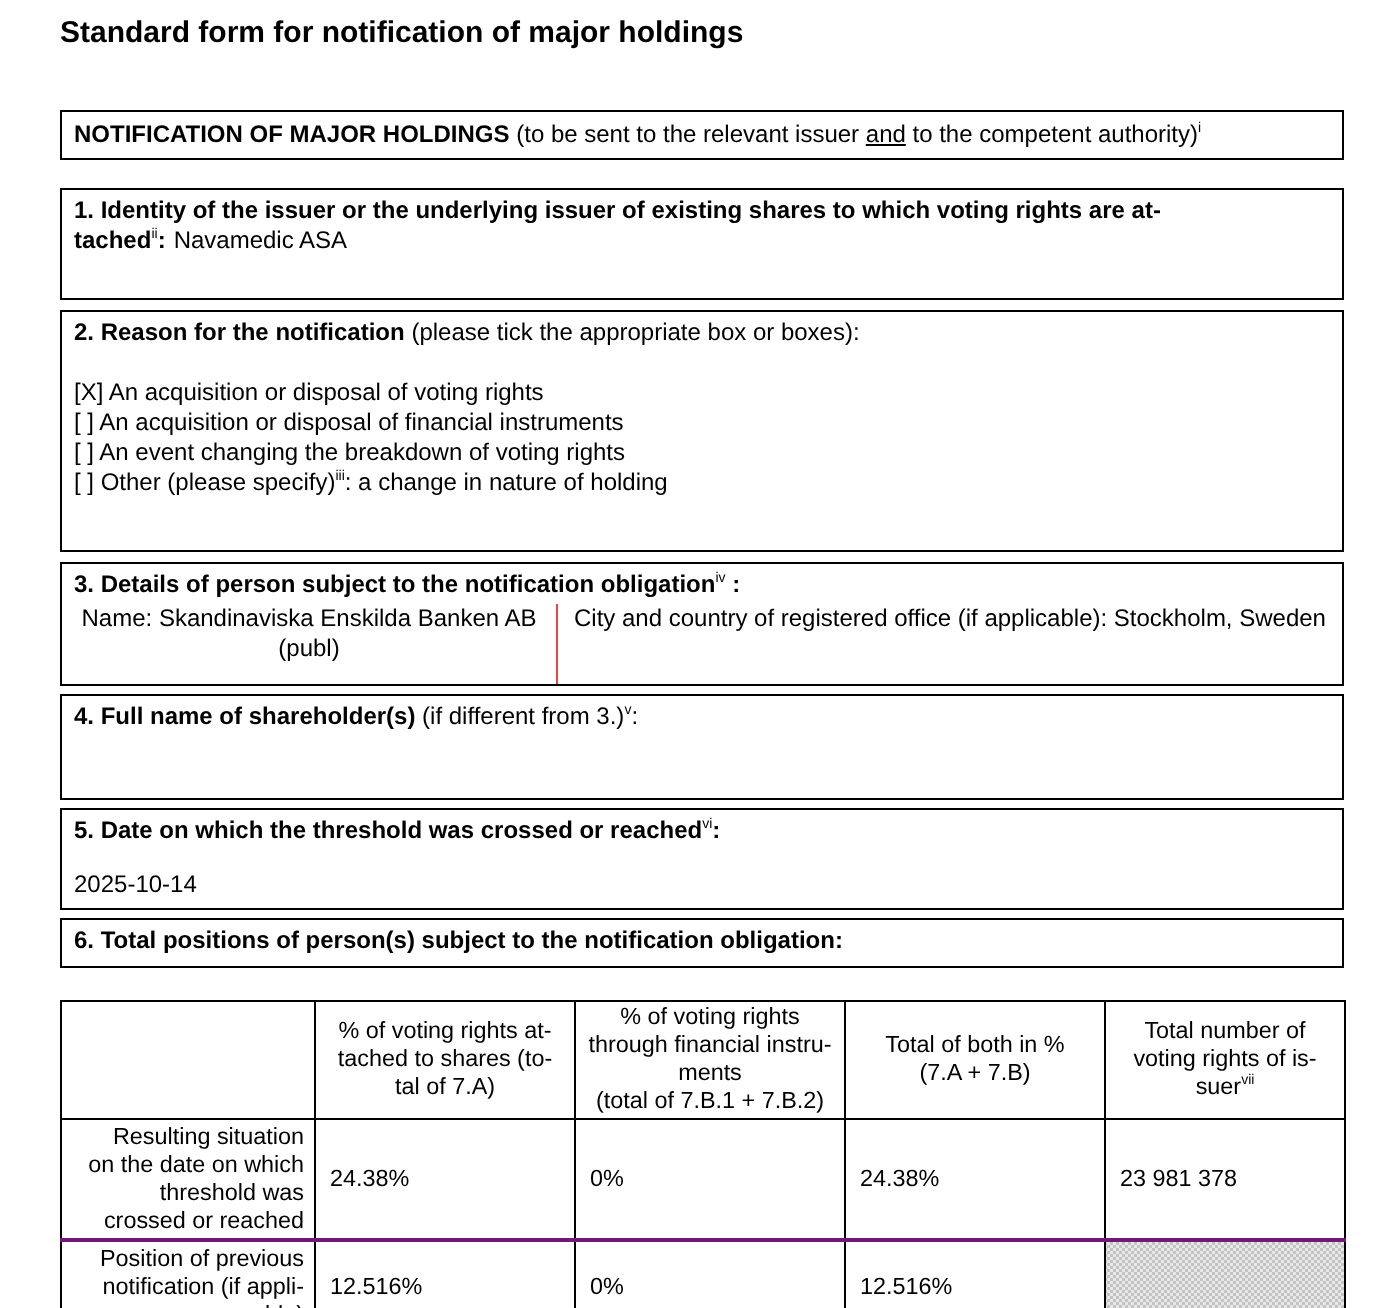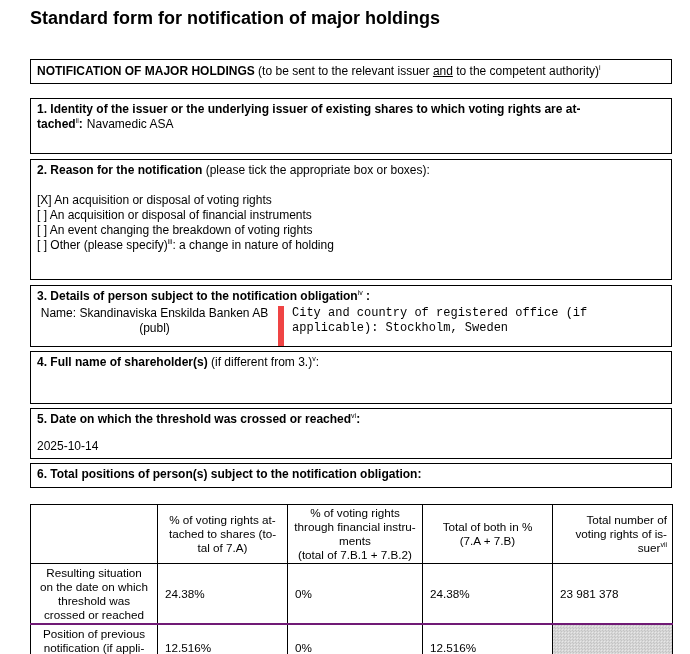--- a/index.html
+++ b/index.html
@@ -6,21 +6,21 @@
   body {
     width: 690px; height: 654px;
     background: #ffffff;
     color: #000000;
     font-family: "Liberation Sans", sans-serif;
     font-size: 12px;
     overflow: hidden;
   }
   .page { padding: 8px 18px 0 30px; }
   .title {
-    font-size: 18px; font-weight: bold;
+    font-size: 15px; font-weight: bold;
     margin: 0 0 30px 0;
   }
   .box {
     border: 1px solid #000;
     padding: 3px 6px;
     line-height: 15px;
     box-sizing: border-box;
   }
   .b { font-weight: bold; }
   sup {
@@ -31,42 +31,42 @@
   .u { text-decoration: underline; }
   .notif { margin-bottom: 14px; padding: 4px 6px; white-space: nowrap; }
   .s1 { min-height: 56px; margin-bottom: 5px; }
   .s1 .value { margin-left: 4px; }
   .s2 { min-height: 121px; margin-bottom: 5px; }
   .spacer { height: 15px; }
   .s3 { min-height: 62px; margin-bottom: 4px; padding: 0; display: flex; flex-direction: column; }
   .s3 .heading { padding: 3px 6px 2px 6px; }
   .cols { display: flex; flex: 1; }
   .colL { width: 247px; box-sizing: border-box; padding: 0 6px 4px 6px; text-align: center; }
-  .colR { flex: 1; border-left: 6px solid #ef4444; padding: 0 6px 4px 8px; font-family: Liberation Mono, monospace; }
+  .colR { flex: 1; border-left: 1px solid #ef4444; padding: 0 6px 4px 8px; }
   .s4 { min-height: 53px; margin-bottom: 4px; }
   .s5 { min-height: 51px; margin-bottom: 4px; }
   .s5 .value { margin-top: 12px; }
   .s6head { min-height: 25px; margin-bottom: 16px; }
   table {
     border-collapse: collapse;
     width: 642px;
     table-layout: fixed;
     font-size: 11.7px;
     line-height: 14px;
   }
   th, td {
     border: 1px solid #000;
     padding: 1px 5px;
     font-weight: normal;
     vertical-align: middle;
   }
   .pre { white-space: pre-line; }
   thead th { height: 56px; text-align: center; }
-  thead th.hleft { text-align: right; }
-  tbody th.rowlabel { text-align: center; vertical-align: top; padding-top: 2px; }
+  thead th.hleft { text-align: center; }
+  tbody th.rowlabel { text-align: right; vertical-align: top; padding-top: 2px; }
   tr.r1 th, tr.r1 td { height: 54px; }
   tr.r2 th, tr.r2 td { height: 43px; }
   tr.r2 th, tr.r2 td { border-top: 2px solid #701a75; }
   td.val { text-align: left; padding-left: 7px; }
   td.hatch {
     background: repeating-conic-gradient(#c3c3c3 0% 25%, #e8e8e8 0% 50%) 0 0 / 3px 3px;
   }
 </style>
 </head>
 <body>

